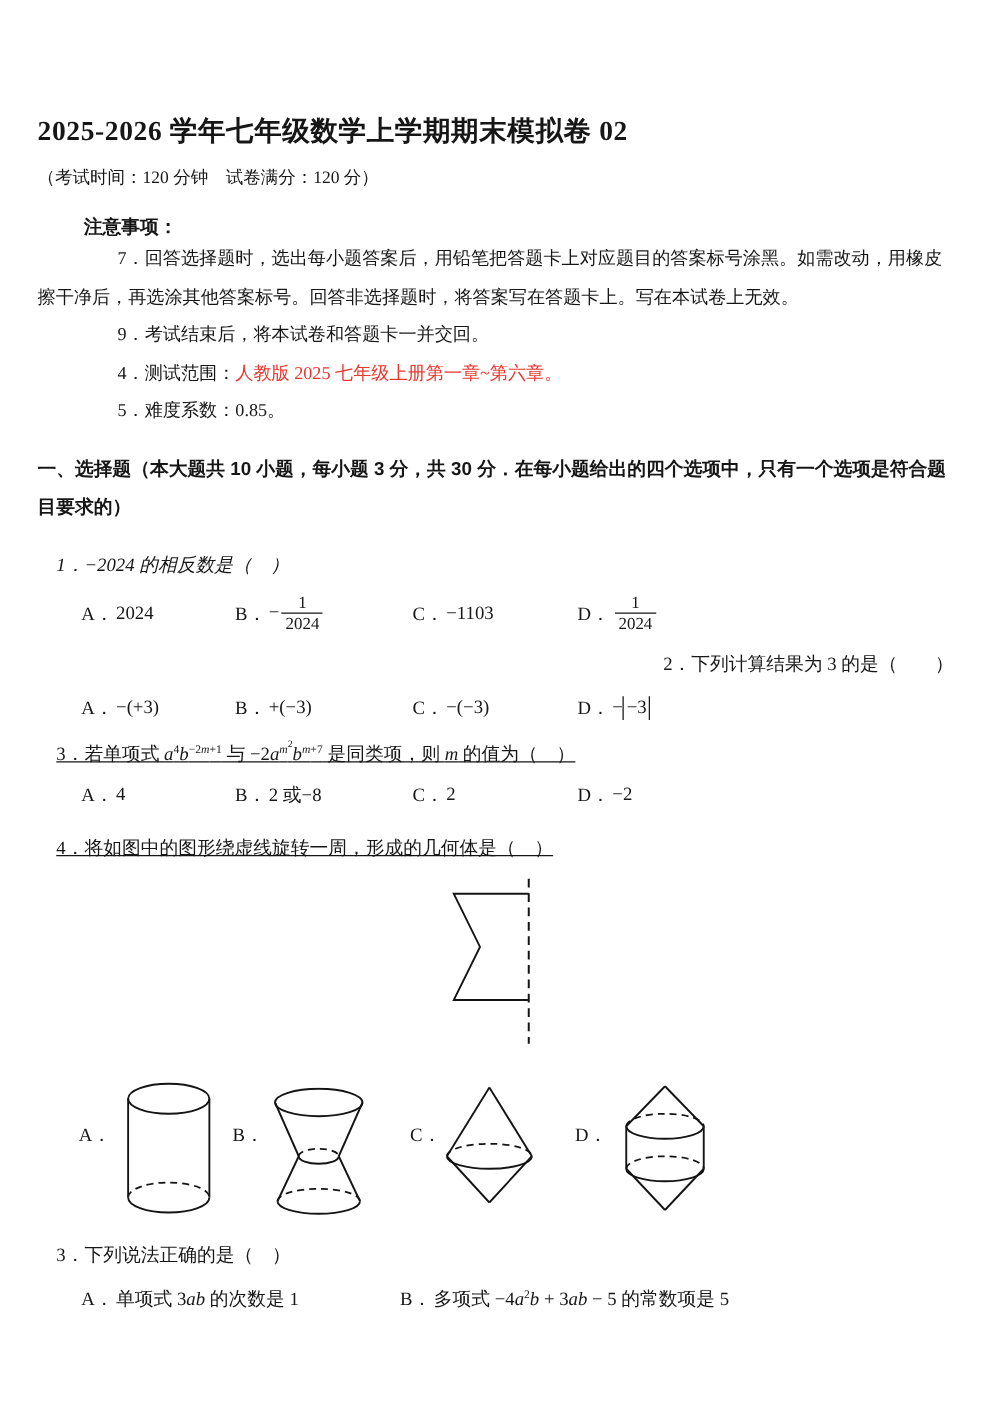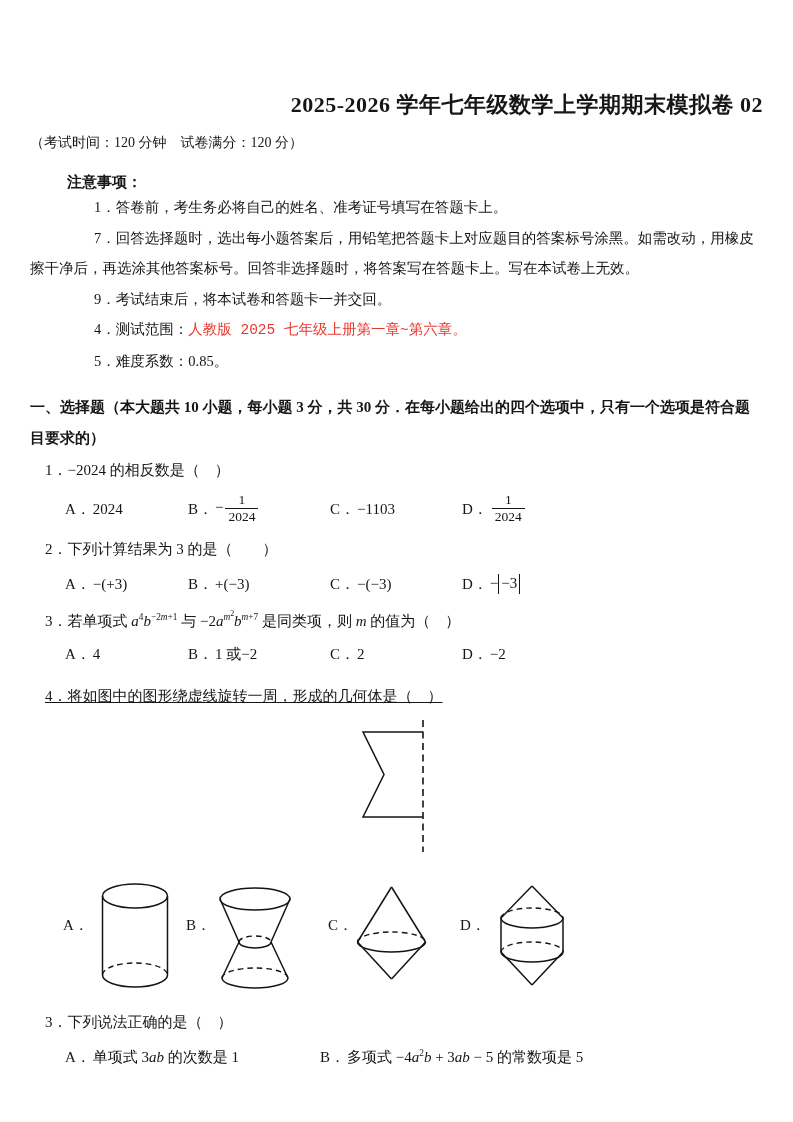--- a/index.html
+++ b/index.html
@@ -9,58 +9,58 @@
     margin:0 auto;
     background:#ffffff;
     box-sizing:border-box;
     padding:0 30px;
     font-family:"Liberation Serif","DejaVu Serif",serif;
     color:#161616;
     overflow:hidden;
   }
   .title{
     padding-top:90px;
-    text-align:right;
+    text-align:left;
     font-size:22px;
     line-height:30px;
     font-weight:bold;
     letter-spacing:.5px;
   }
   .subtitle{
     margin-top:14px;
     text-align:left;
     font-size:14px;
     line-height:18px;
   }
-  .hei{font-family:Liberation Serif, serif;font-weight:700;}
+  .hei{font-family:Liberation Sans, sans-serif;font-weight:700;}
   .notice-h{
     margin-top:20px;
     padding-left:37px;
     font-size:15px;
     line-height:20px;
   }
   .notice p{
     margin:0;
     font-size:14.5px;
     line-height:30.5px;
     text-indent:64px;
   }
-  .red{color:#e8372e;font-family:Liberation Mono, monospace;}
+  .red{color:#e8372e;}
   .sec-h{
     margin-top:16px;
     font-size:15px;
     line-height:30.5px;
   }
   .stem{
     padding-left:15px;
     font-size:15px;
     line-height:30px;
     margin:0;
   }
-  .mt9{margin-top:2px;} .mt3{margin-top:3px;} .mt7{margin-top:7px;}
+  .mt9{margin-top:16px;font-style:italic;} .mt3{margin-top:3px;text-align:right;} .mt7{margin-top:7px;text-decoration:underline;}
   .mt12{margin-top:12px;text-decoration:underline;} .mt2{margin-top:2px;}
   .opts{
     display:flex;
     align-items:center;
     padding-left:35px;
     font-size:15px;
   }
   .opts.h44{height:44px;margin-top:2px;}
   .opts.h30{height:30px;margin-top:5px;}
   .opts.q3r{height:30px;margin-top:3px;}
@@ -96,21 +96,20 @@
 </head>
 <body>
 
 <div class="page">
 
   <div class="title">2025-2026 学年七年级数学上学期期末模拟卷 02</div>
   <div class="subtitle">（考试时间：120 分钟　试卷满分：120 分）</div>
 
   <div class="notice-h hei">注意事项：</div>
   <div class="notice">
-    <p>1．答卷前，考生务必将自己的姓名、准考证号填写在答题卡上。</p>
     <p>7．回答选择题时，选出每小题答案后，用铅笔把答题卡上对应题目的答案标号涂黑。如需改动，用橡皮擦干净后，再选涂其他答案标号。回答非选择题时，将答案写在答题卡上。写在本试卷上无效。</p>
     <p>9．考试结束后，将本试卷和答题卡一并交回。</p>
     <p><span>4．测试范围：</span><span class="red">人教版 2025 七年级上册第一章~第六章。</span></p>
     <p>5．难度系数：0.85。</p>
   </div>
 
   <div class="sec-h hei">一、选择题（本大题共 10 小题，每小题 3 分，共 30 分．在每小题给出的四个选项中，只有一个选项是符合题目要求的）</div>
 
   <div>
     <p class="stem mt9">1．−2024 的相反数是（　）</p>
@@ -164,21 +163,21 @@
 
   <div>
     <p class="stem mt7">3．若单项式 <i>a</i><sup>4</sup><i>b</i><sup>−2<i>m</i>+1</sup> 与 −2<i>a</i><sup><i>m</i><sup>2</sup></sup><i>b</i><sup><i>m</i>+7</sup> 是同类项，则 <i>m</i> 的值为（　）</p>
     <div class="opts q3r">
       <span class="opt c1">
           <span class="lab">A．</span>
           <span>4</span>
         </span>
       <span class="opt c2">
           <span class="lab">B．</span>
-          <span>1 或−2</span>
+          <span>2 或−8</span>
         </span>
       <span class="opt c3">
           <span class="lab">C．</span>
           <span>2</span>
         </span>
       <span class="opt c4">
           <span class="lab">D．</span>
           <span>−2</span>
         </span>
     </div>

